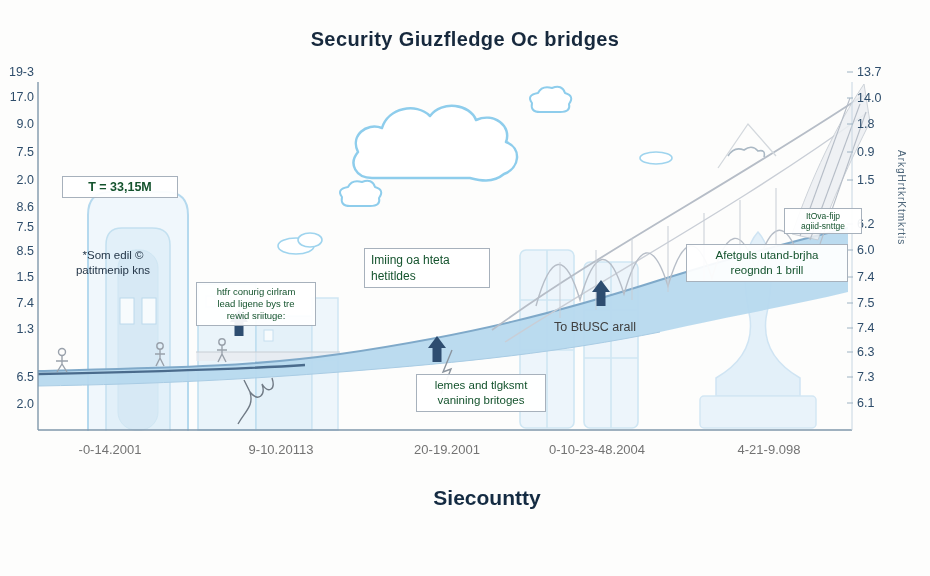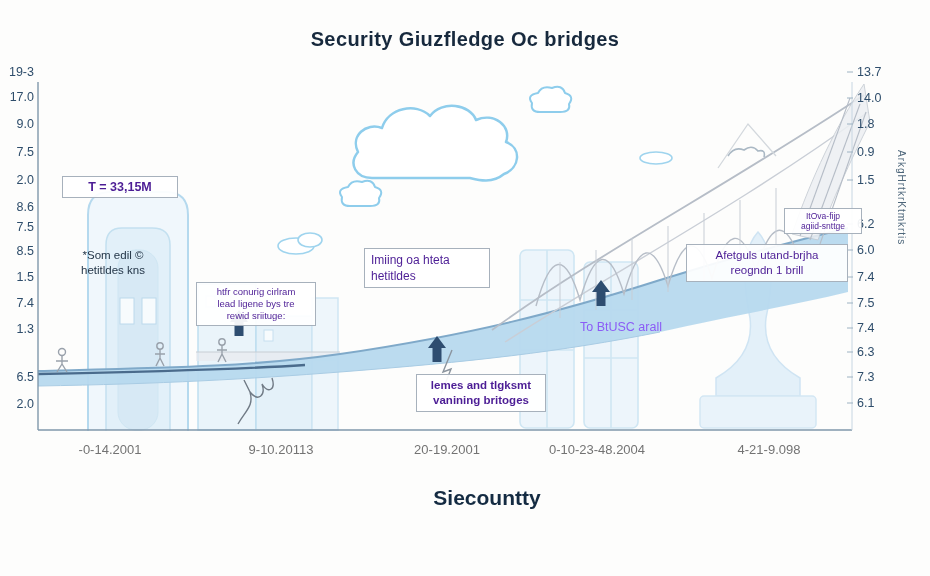--- a/index.html
+++ b/index.html
@@ -11,28 +11,28 @@
           font-size:21px;font-weight:bold;color:#142b42;padding-left:22px;}
   .tl{position:absolute;left:0;width:34px;text-align:right;font-size:12.5px;
       line-height:14px;color:#2e4d6b;}
   .tr{position:absolute;left:857px;width:42px;text-align:left;font-size:12.5px;
       line-height:14px;color:#2e4d6b;}
   .tx{position:absolute;width:150px;text-align:center;font-size:13px;
       line-height:14px;color:#737373;}
   .ylab-r{position:absolute;left:896px;top:150px;height:280px;writing-mode:vertical-rl;
           font-size:10px;letter-spacing:1px;color:#4c6579;}
   .box{position:absolute;background:rgba(255,255,255,.93);border:1px solid #a7b1bc;
-       color:#4c1d95;text-align:center;padding:3px 6px;box-sizing:border-box;}
+       color:#14532d;text-align:center;padding:3px 6px;box-sizing:border-box;}
   .note{position:absolute;color:#243648;text-align:center;}
   .b-t{left:62px;top:176px;width:116px;font-size:12.5px;font-weight:bold;}
   .n-left{left:46px;top:248px;width:134px;font-size:11.5px;line-height:15px;}
   .b-sign{left:196px;top:282px;width:120px;font-size:9.5px;line-height:12px;padding:3px 4px;}
   .b-hteta{left:364px;top:248px;width:126px;font-size:12px;line-height:16px;text-align:left;}
-  .b-lemes{left:416px;top:374px;width:130px;font-size:11.5px;line-height:15px;font-weight:bold;}
-  .n-band{left:528px;top:320px;width:134px;font-size:12.5px;color:#8b5cf6;text-align:right;}
+  .b-lemes{left:416px;top:374px;width:130px;font-size:11.5px;line-height:15px;}
+  .n-band{left:528px;top:320px;width:134px;font-size:12.5px;color:#404040;}
   .b-afet{left:686px;top:244px;width:162px;font-size:11.5px;line-height:15px;}
   .n-topright{left:722px;top:94px;width:132px;font-size:11.5px;line-height:15px;}
   .b-tiny{left:784px;top:208px;width:78px;font-size:8.5px;line-height:10px;padding:2px 3px;}
   svg{position:absolute;left:0;top:0;}
 </style>
 </head>
 <body>
 
 <div class="stage">
 
@@ -188,21 +188,21 @@
   <span class="tx" style="left:35px;top:443px">-0-14.2001</span>
   <span class="tx" style="left:206px;top:443px">9-10.20113</span>
   <span class="tx" style="left:372px;top:443px">20-19.2001</span>
   <span class="tx" style="left:522px;top:443px">0-10-23-48.2004</span>
   <span class="tx" style="left:694px;top:443px">4-21-9.098</span>
 
   <div class="box b-t">T = 33,15M</div>
 
   <div class="note n-left">
     <span>*Som edil ©</span><br>
-    <span>hetitldes kns</span>
+    <span>patitmenip kns</span>
   </div>
 
   <div class="box b-hteta">
     <span>Imiing oa hteta</span><br>
     <span>hetitldes</span>
   </div>
 
   <div class="box b-sign">
     <span>htfr conurig cirlram</span><br>
     <span>lead ligene bys tre</span><br>

